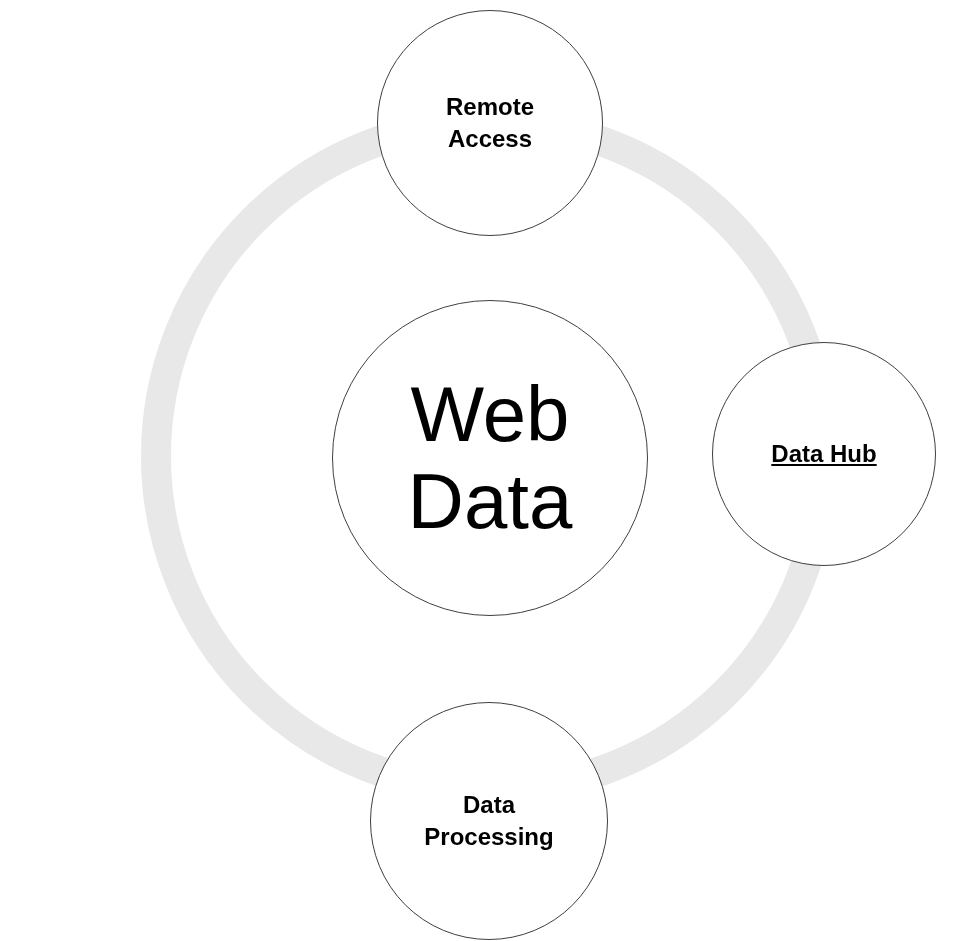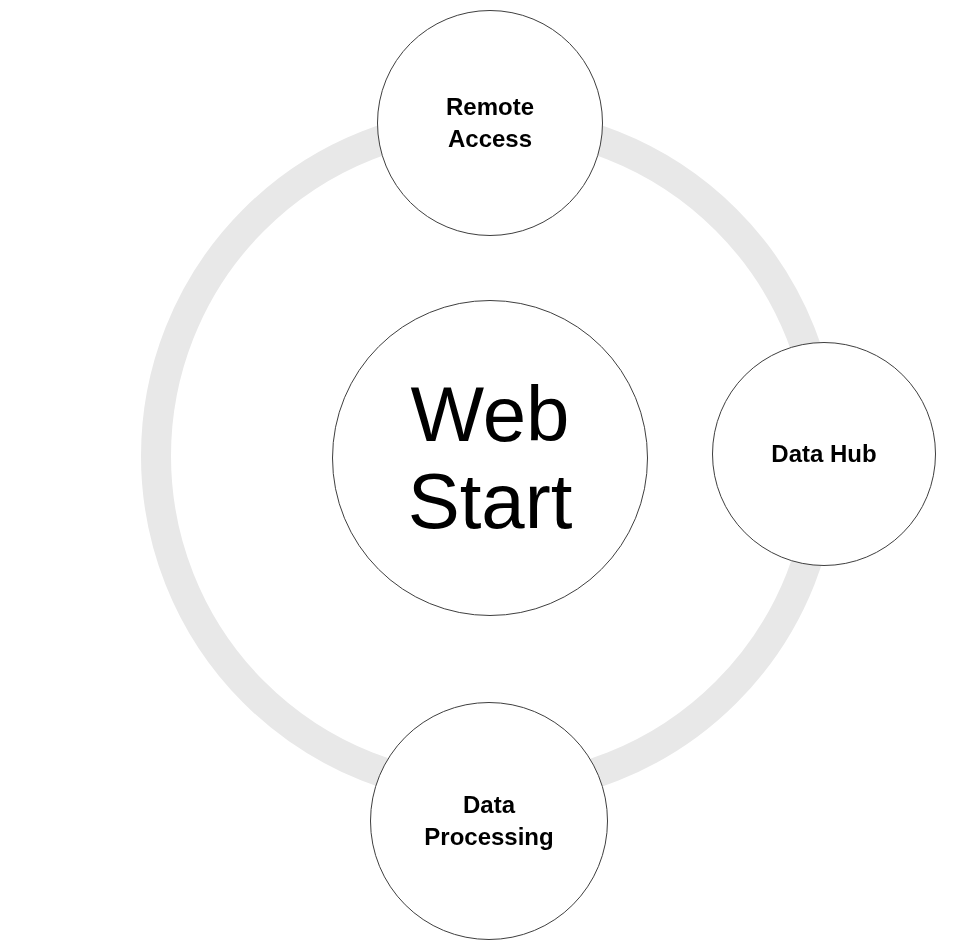--- a/index.html
+++ b/index.html
@@ -43,21 +43,21 @@
     line-height: 1.32;
     color: var(--label, #000000);
   }
   .node-top    { left: 377px; top: 10px;  width: 226px; height: 226px; }
   .node-right  { left: 712px; top: 342px; width: 224px; height: 224px; }
   .node-bottom { left: 370px; top: 702px; width: 238px; height: 238px; }
   .node-left   { left: 25px;  top: 327px; width: 258px; height: 258px; }
   .node-center { left: 332px; top: 300px; width: 316px; height: 316px; }
 
   .node-top .label    { max-width: 130px; }
-  .node-right .label  { max-width: 160px; }
+  .node-right .label  { max-width: 160px; text-decoration: underline; }
   .node-bottom .label { max-width: 150px; }
   .node-left .label   { max-width: 190px; }
 
   .node-center .label {
     font-weight: 400;
     font-size: 78px;
     line-height: 1.12;
     max-width: 230px;
     color: var(--label, #000000);
   }
@@ -76,16 +76,16 @@
   <div class="node node-right">
     <span class="label">Data Hub</span>
   </div>
 
   <div class="node node-bottom">
     <span class="label">Data Processing</span>
   </div>
 
 
   <div class="node node-center">
-    <span class="label">Web Start</span>
+    <span class="label">Web Data</span>
   </div>
 
 </div>
 
 </body></html>

